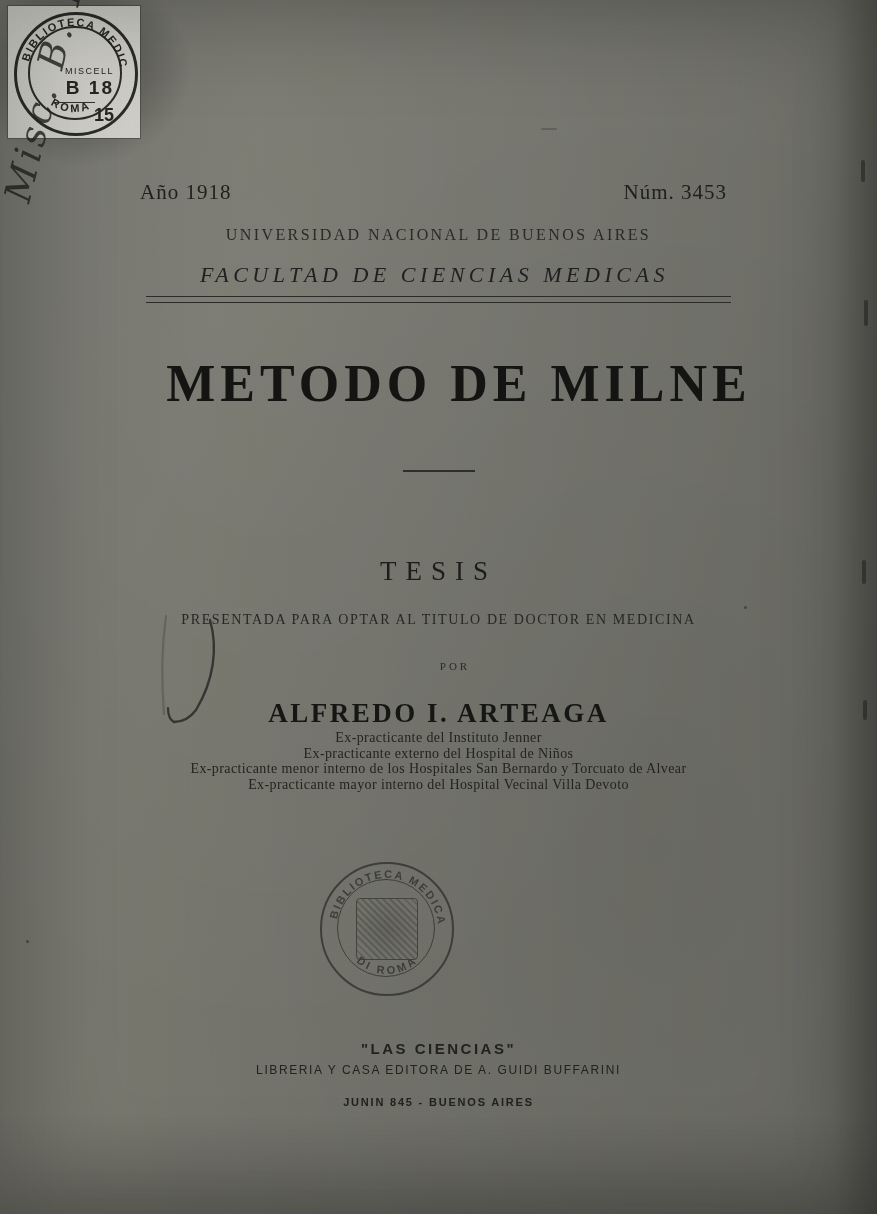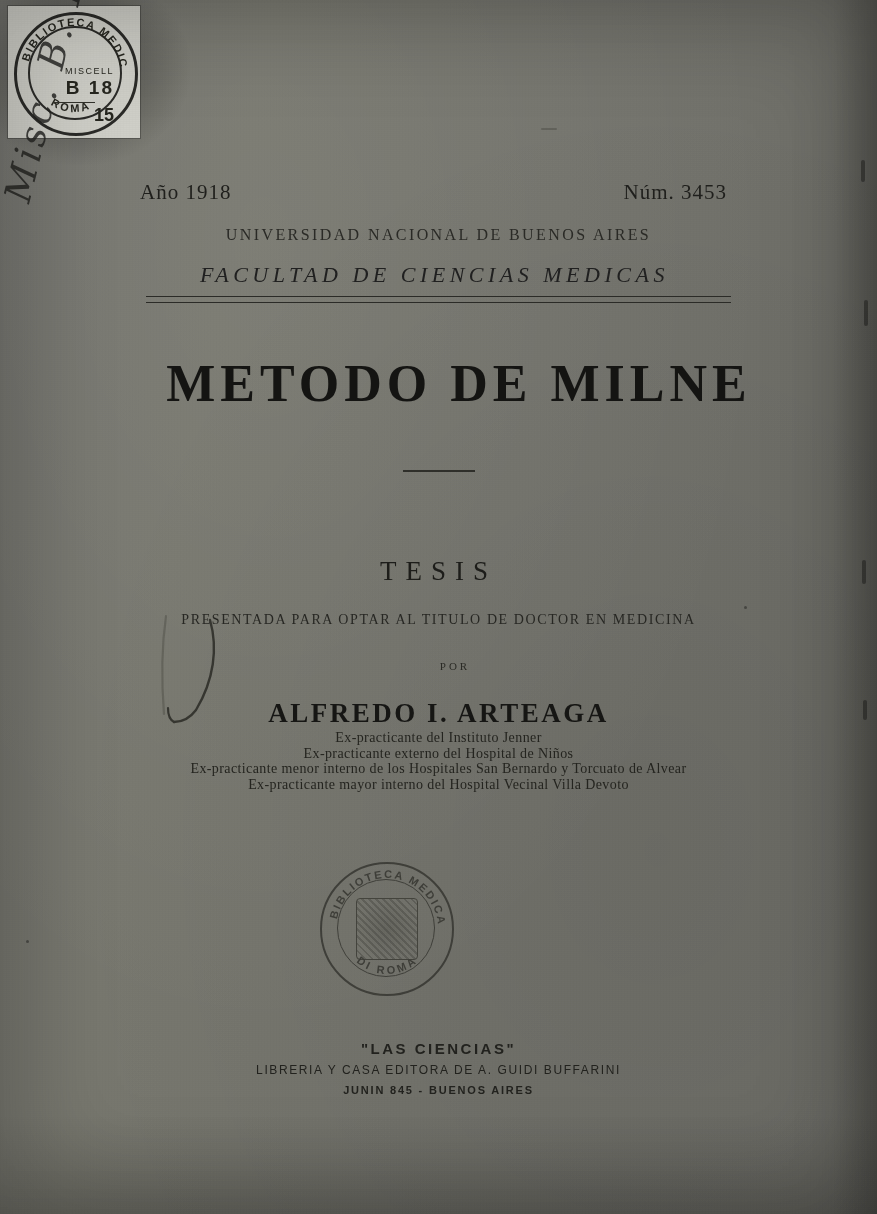--- a/index.html
+++ b/index.html
@@ -323,21 +323,21 @@
     font-family: "Liberation Sans", sans-serif;
     font-size: 12px;
     letter-spacing: 1.6px;
     margin-top: 6px;
     text-align: center;
   }
   #pub-address {
     font-family: "Liberation Sans", sans-serif;
     font-size: 11px;
     letter-spacing: 1.8px;
-    margin-top: 7px;
+    margin-top: 19px;
     font-weight: 700;
   }
 
   
   .speck { position: absolute; background: rgba(25,25,22,0.45); border-radius: 50%; pointer-events: none; }
 </style>
 </head>
 <body>
 
 <div id="page">

